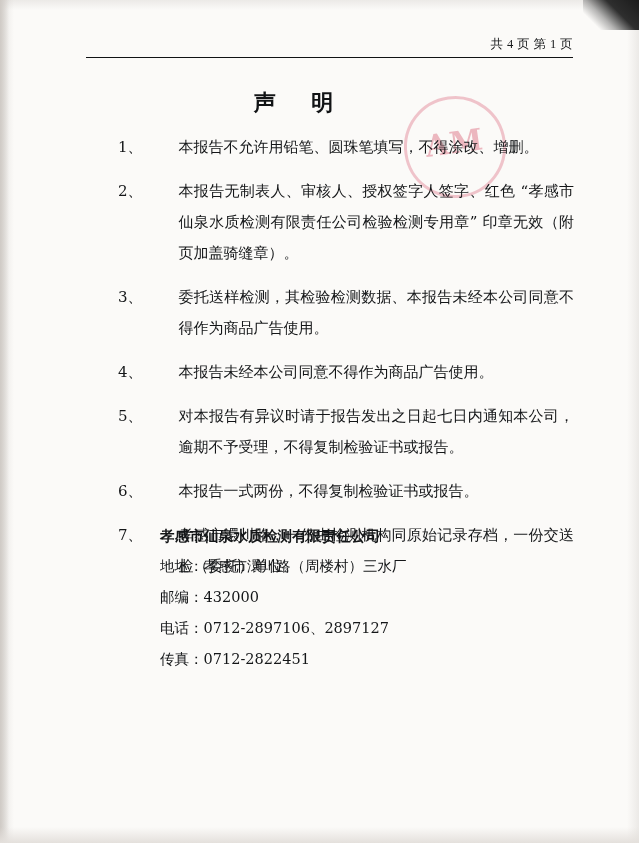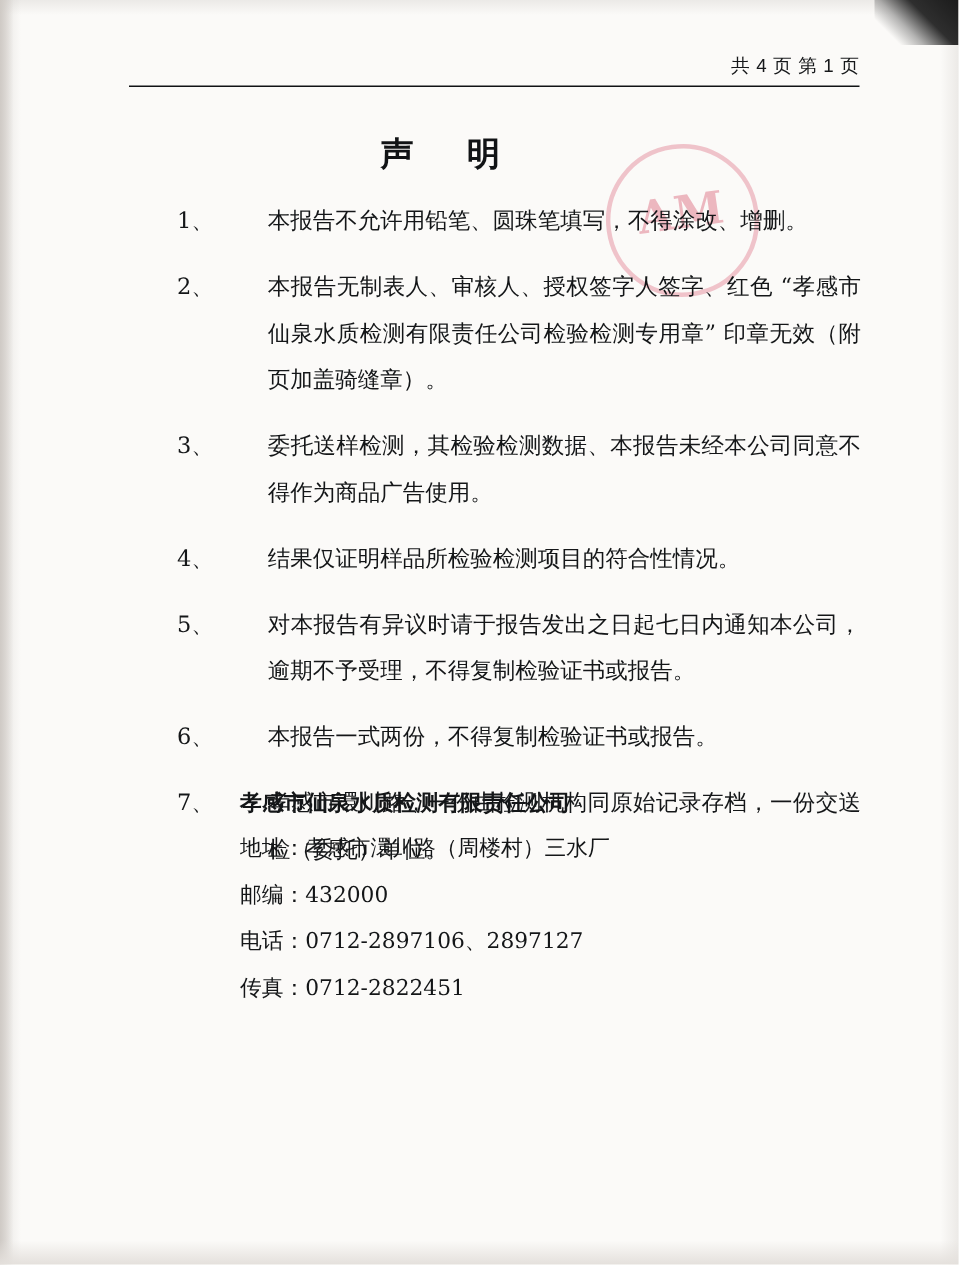--- a/index.html
+++ b/index.html
@@ -50,21 +50,21 @@
   }
 
   
   #header {
     position: absolute;
     top: 36px;
     right: 66px;
     font-size: 12.5px;
     color: #16181a;
     letter-spacing: 0.4px;
-    font-family: Liberation Sans, sans-serif;
+    font-family: Liberation Serif, serif;
     margin-left: 20px;
   }
   #header-rule {
     position: absolute;
     top: 57px;
     left: 86px;
     width: 487px;
     height: 0;
     border-top: 1.4px solid #101214;
   }
@@ -178,21 +178,21 @@
     <div class="clause">
       <span class="clause-num">2、</span>
       <span class="clause-body">本报告无制表人、审核人、授权签字人签字、红色 “孝感市仙泉水质检测有限责任公司检验检测专用章” 印章无效（附页加盖骑缝章）。</span>
     </div>
     <div class="clause">
       <span class="clause-num">3、</span>
       <span class="clause-body">委托送样检测，其检验检测数据、本报告未经本公司同意不得作为商品广告使用。</span>
     </div>
     <div class="clause">
       <span class="clause-num">4、</span>
-      <span class="clause-body">结果仅证明样品所检验检测项目的符合性情况。</span>
+      <span class="clause-body">本报告未经本公司同意不得作为商品广告使用。</span>
     </div>
     <div class="clause">
       <span class="clause-num">5、</span>
       <span class="clause-body">对本报告有异议时请于报告发出之日起七日内通知本公司，逾期不予受理，不得复制检验证书或报告。</span>
     </div>
     <div class="clause">
       <span class="clause-num">6、</span>
       <span class="clause-body">本报告一式两份，不得复制检验证书或报告。</span>
     </div>
     <div class="clause">

